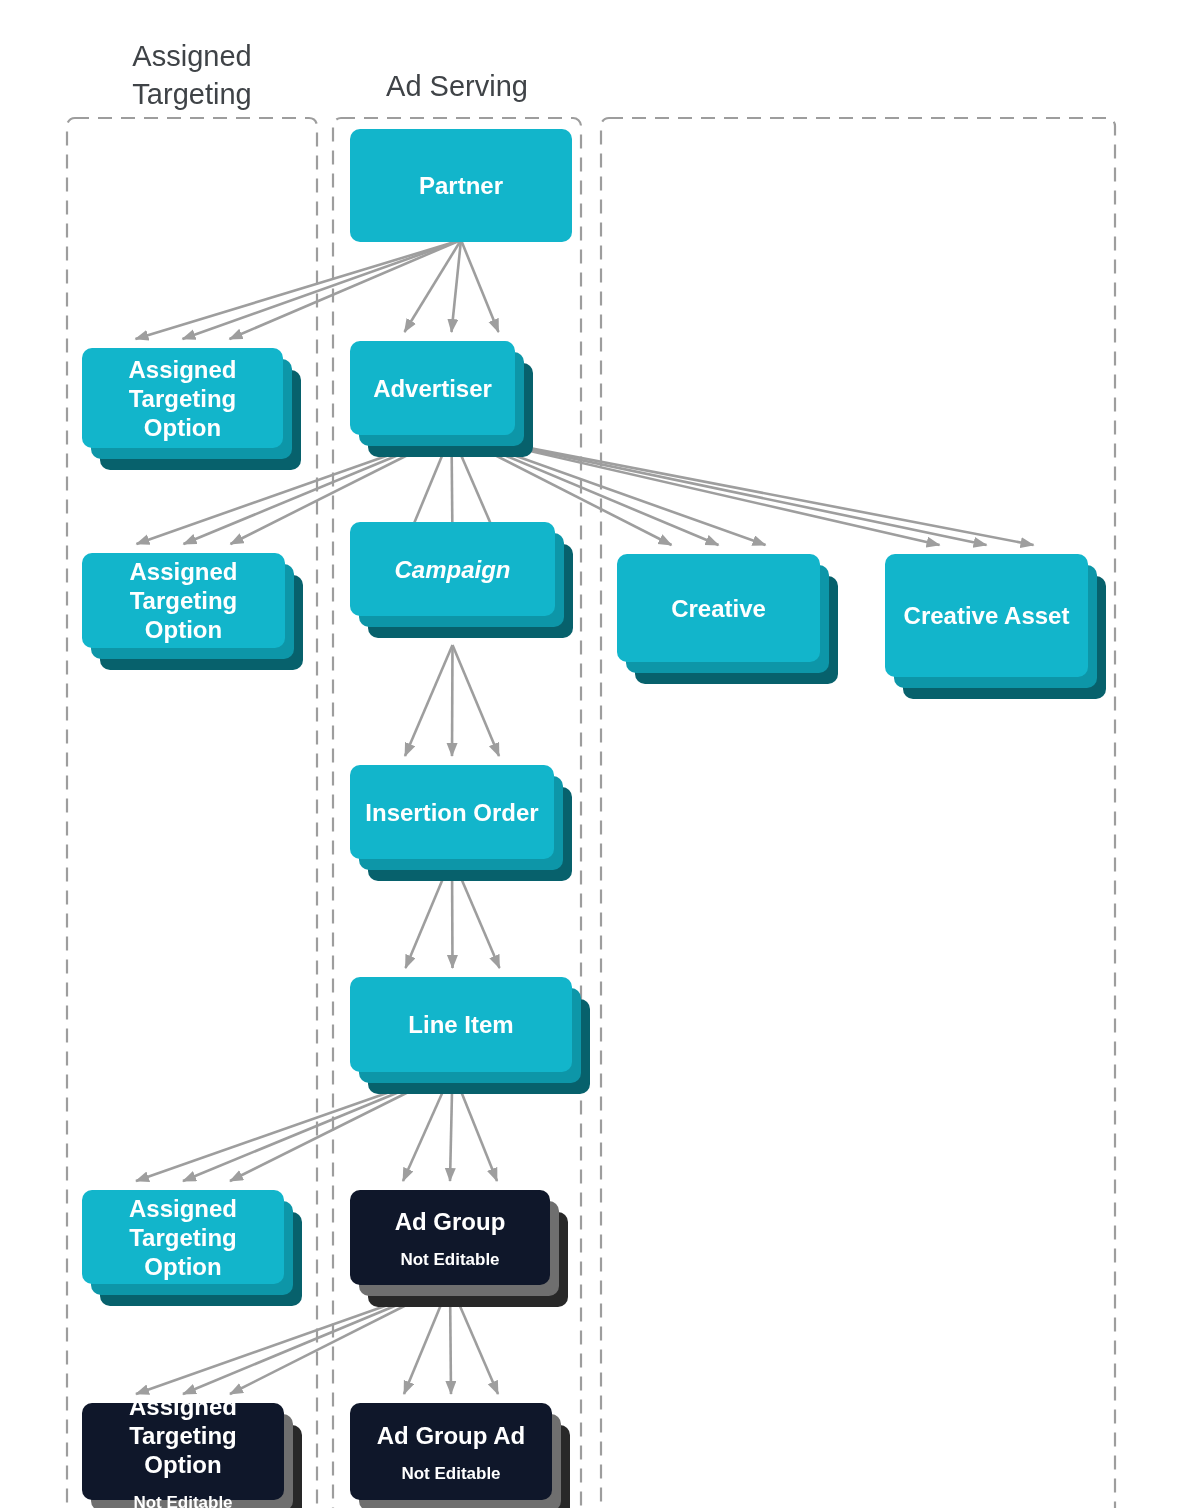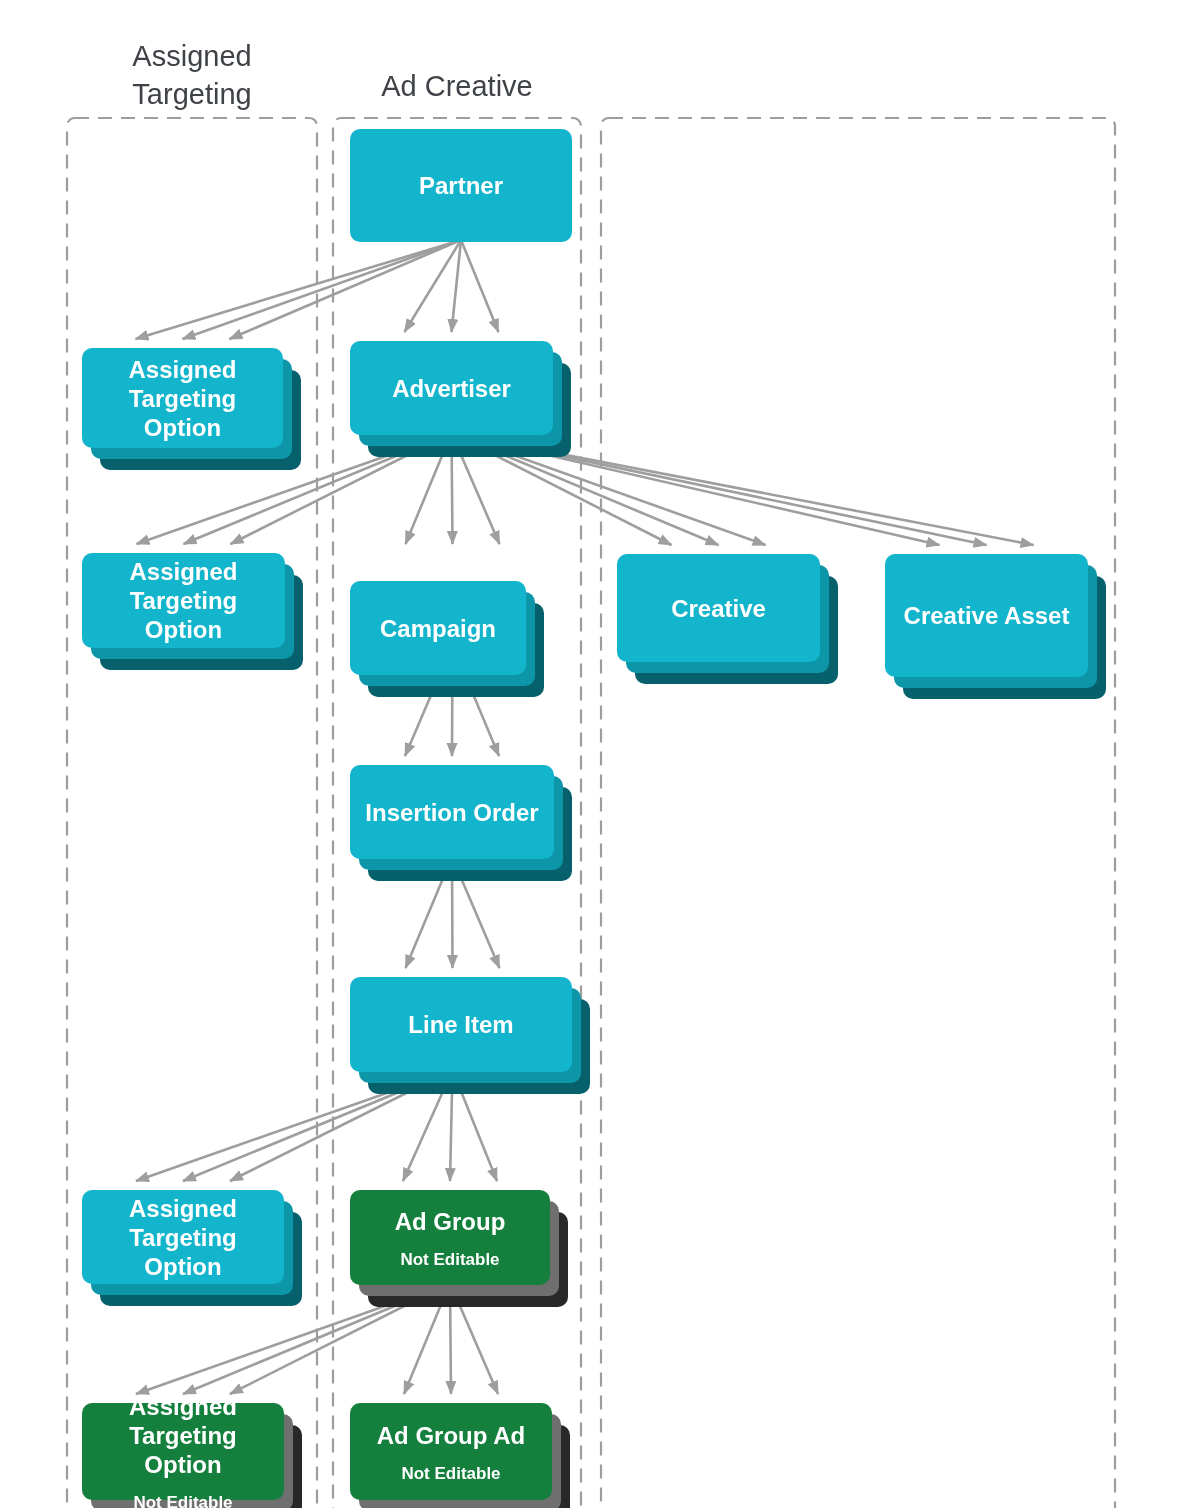--- a/index.html
+++ b/index.html
@@ -70,30 +70,30 @@
     font-size: 17px;
     line-height: 18px;
   }
   .teal {
     background: #12b5cb;
     box-shadow: 9px 11px 0 #0d96a8, 18px 22px 0 #07616c;
     justify-content: center;
   }
   .teal.flat { box-shadow: none; }
   .gray {
-    background: #15803d;
+    background: #0f172a;
     box-shadow: 9px 11px 0 #6f6f6f, 18px 22px 0 #282828;
   }
 
   
   .n-partner        { left: 350px; top: 100px;  width: 222px; height: 113px; }
   .n-ato1           { left: 82px;  top: 319px;  width: 201px; height: 100px; }
-  .n-advertiser     { left: 350px; top: 312px;  width: 203px; height: 94px; }
+  .n-advertiser     { left: 350px; top: 312px;  width: 165px; height: 94px; }
   .n-ato2           { left: 82px;  top: 524px;  width: 203px; height: 95px; }
-  .n-campaign       { left: 350px; top: 552px;  width: 176px; height: 94px; }
+  .n-campaign       { left: 350px; top: 493px;  width: 205px; height: 94px; font-style: italic; }
   .n-creative       { left: 617px; top: 525px;  width: 203px; height: 108px; }
   .n-creative-asset { left: 885px; top: 525px;  width: 203px; height: 123px; }
   .n-insertion-order{ left: 350px; top: 736px;  width: 204px; height: 94px; }
   .n-line-item      { left: 350px; top: 948px;  width: 222px; height: 95px; }
   .n-ato3           { left: 82px;  top: 1161px; width: 202px; height: 94px; }
   .n-ad-group       { left: 350px; top: 1161px; width: 200px; height: 95px; }
   .n-ato4           { left: 82px;  top: 1374px; width: 202px; height: 97px; }
   .n-ad-group-ad    { left: 350px; top: 1374px; width: 202px; height: 97px; }
 </style>
 </head>
@@ -143,21 +143,21 @@
       <line x1="450" y1="1254" x2="136" y2="1365" class="edge-line" marker-end="url(#arrow-head)"></line>
       <line x1="450" y1="1254" x2="183" y2="1365" class="edge-line" marker-end="url(#arrow-head)"></line>
       <line x1="450" y1="1254" x2="230" y2="1365" class="edge-line" marker-end="url(#arrow-head)"></line>
       <line x1="450" y1="1254" x2="404" y2="1365" class="edge-line" marker-end="url(#arrow-head)"></line>
       <line x1="450" y1="1254" x2="451" y2="1365" class="edge-line" marker-end="url(#arrow-head)"></line>
       <line x1="450" y1="1254" x2="498" y2="1365" class="edge-line" marker-end="url(#arrow-head)"></line>
     </svg>
 
   <div class="col-header h1">Assigned
 Targeting</div>
-  <div class="col-header h2">Ad Creative</div>
+  <div class="col-header h2">Ad Serving</div>
 
   <div class="node teal flat n-partner">
     <span class="lbl">Partner</span>
   </div>
 
   <div class="node teal n-ato1">
     <span class="lbl">Assigned
 Targeting
 Option</span>
   </div>

